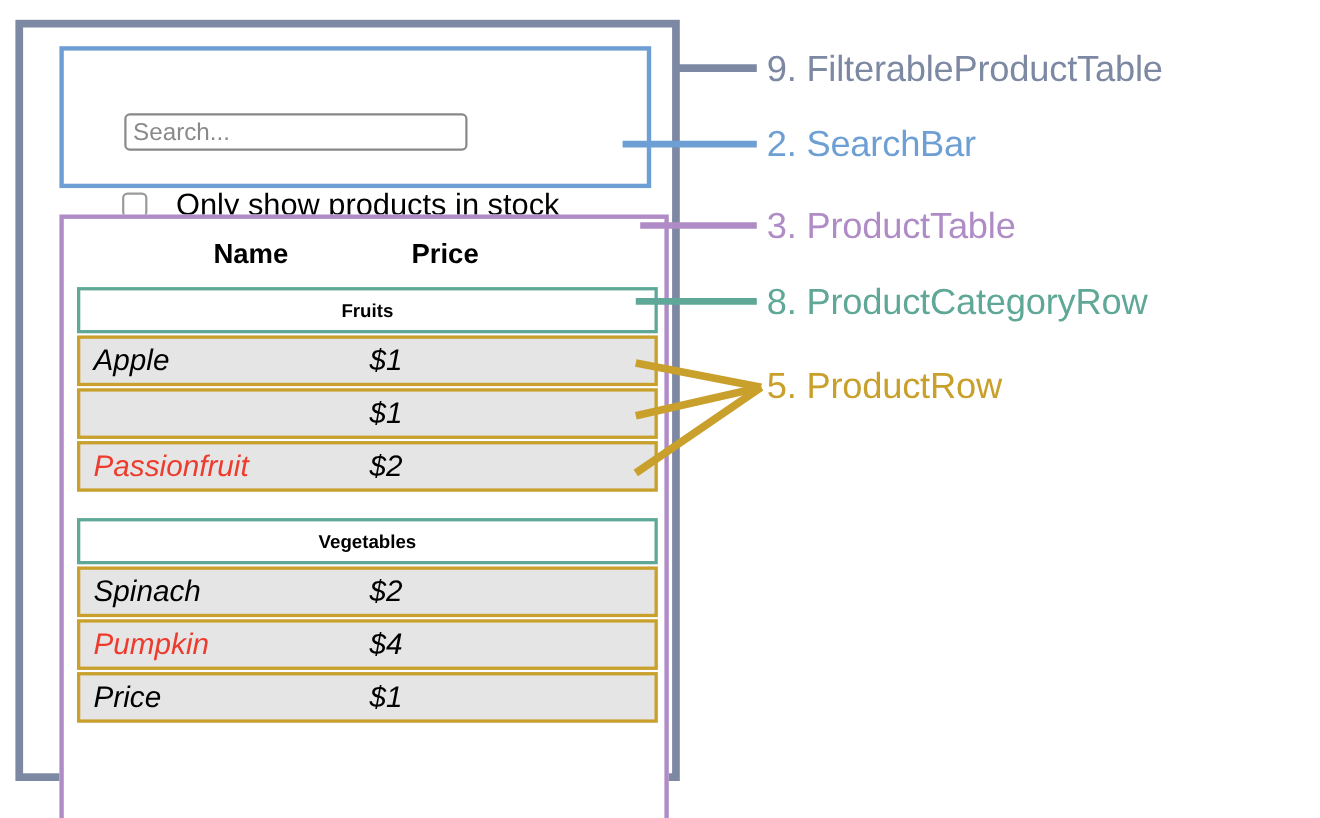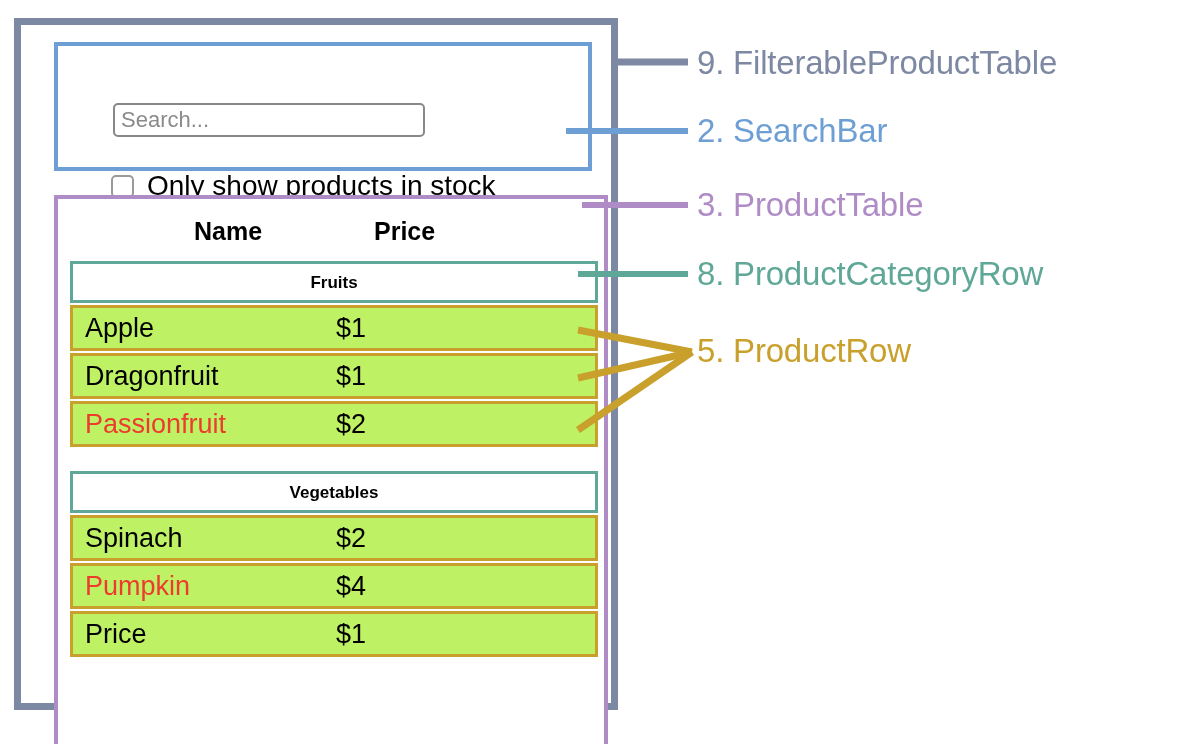--- a/index.html
+++ b/index.html
@@ -70,21 +70,21 @@
     color: #8a8a8a;
     opacity: 1;
   }
 
   #checkbox-row {
     position: absolute;
     left: 53px;
     top: 126px;
     display: flex;
     align-items: center;
-    gap: 13px;
+    gap: 26px;
   }
   #stock-checkbox {
     width: 23px;
     height: 23px;
     box-sizing: border-box;
     border: 2px solid #9a9a9a;
     border-radius: 5px;
     background: #ffffff;
     flex: 0 0 auto;
   }
@@ -149,23 +149,24 @@
     font-weight: bold;
     color: #000000;
     line-height: 1;
     white-space: nowrap;
   }
 
   .product-row {
     height: 46px;
     border: 3px solid var(--c-gold);
     box-sizing: border-box;
-    background: #bef264;
+    background: #e5e5e5;
     position: relative;
     margin-bottom: 2px;
+    font-style: italic;
   }
   .product-row .cell-name {
     position: absolute;
     left: 12px;
     top: 50%;
     transform: translateY(-50%);
     font-size: 27px;
     color: #000000;
     line-height: 1;
     white-space: nowrap;
@@ -229,21 +230,20 @@
 
     <div id="rows">
         <div class="category-row">
           <span class="cat-label">Fruits</span>
         </div>
         <div class="product-row">
           <span class="cell-name">Apple</span>
           <span class="cell-price">$1</span>
         </div>
         <div class="product-row">
-          <span class="cell-name">Dragonfruit</span>
           <span class="cell-price">$1</span>
         </div>
         <div class="product-row">
           <span class="cell-name oos">Passionfruit</span>
           <span class="cell-price">$2</span>
         </div>
         <div class="group-gap"></div>
         <div class="category-row">
           <span class="cat-label">Vegetables</span>
         </div>

